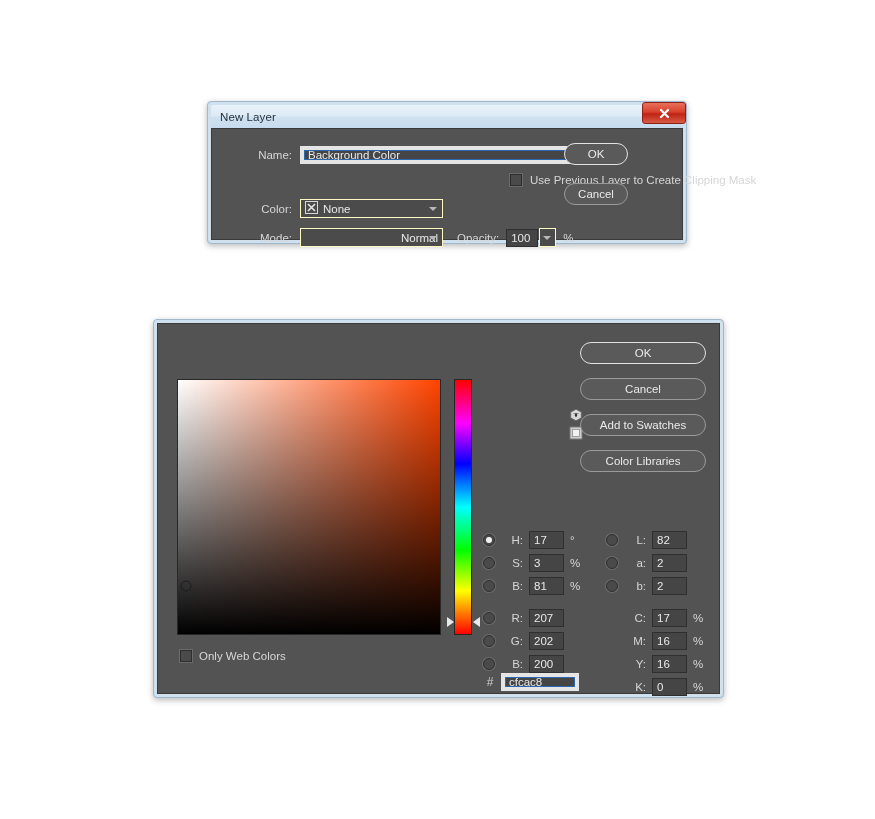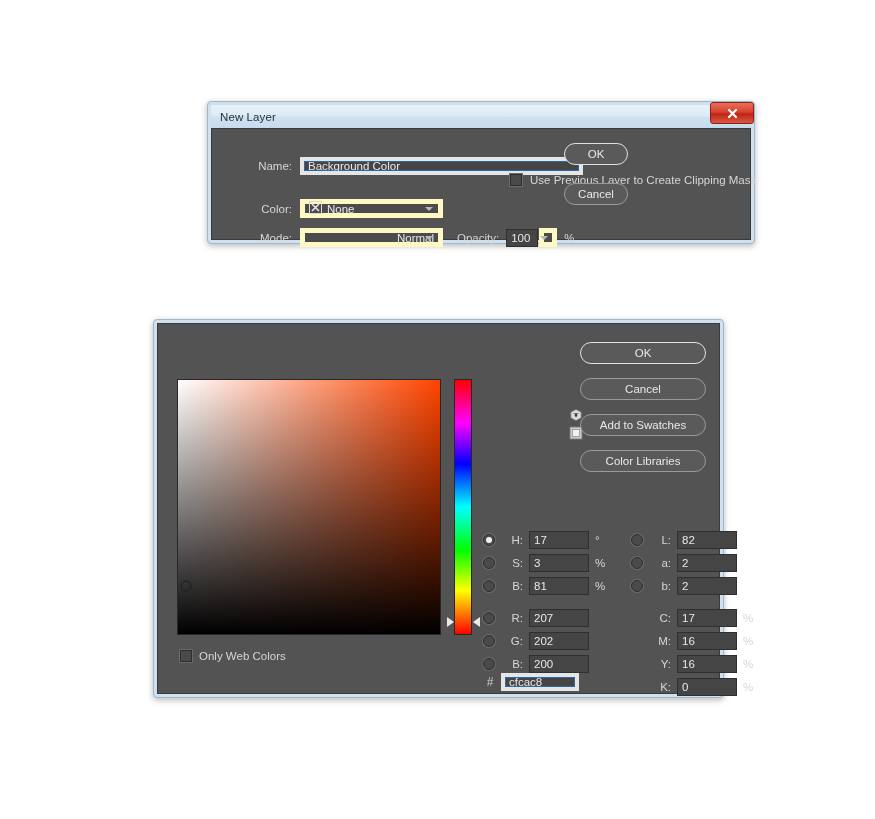--- a/index.html
+++ b/index.html
@@ -67,21 +67,21 @@
     line-height: 16px;
     display: flex;
     align-items: center;
   }
   .fld.focused {
     border: 4px solid #e5e5e5;
     box-shadow: 0 0 0 1px #2d67ae inset;
   }
   .sel {
     background: #4b4b4b;
-    border: 5px solid #fef9c3;
+    border: 1px solid #fef9c3;
     color: #e8e8e8;
     height: 19px;
     display: flex;
     align-items: center;
     padding: 0 4px;
     position: relative;
   }
   .chev {
     position: absolute; right: 5px; top: 50%;
     transform: translateY(-50%);
@@ -107,21 +107,21 @@
     background: #5a5a5a;
     color: #e9e9e9;
     font-size: 11.5px;
     display: flex; align-items: center; justify-content: center;
     cursor: pointer;
     height: 22px;
   }
   .pill.primary { border-color: #e2e2e2; }
 
   
-  #new-layer { left: 207px; top: 101px; width: 548px; }
+  #new-layer { left: 207px; top: 101px; width: 480px; }
   #new-layer .ps-body { height: 112px; padding: 0; }
   .nl-row { position: absolute; display: flex; align-items: center; }
 
   
   #color-picker { left: 153px; top: 319px; width: 571px; }
   #color-picker .ps-body { height: 371px; }
 
   .sb-field {
     position: absolute;
     left: 19px; top: 55px;
@@ -176,21 +176,21 @@
   .radio {
     width: 12px; height: 12px; border-radius: 50%;
     background: #4a4a4a; border: 1px solid #2d2d2d;
     box-shadow: 0 0 0 1px #6d6d6d;
     display: flex; align-items: center; justify-content: center;
     flex: none;
   }
   .radio .dot { width: 6px; height: 6px; border-radius: 50%; background: #f2f2f2; display: none; }
   .radio.on .dot { display: block; }
   .nlabel { width: 22px; text-align: right; margin-left: 6px; font-size: 11.5px; }
-  .nfield { width: 60px; margin-left: 6px; }
+  .nfield { width: 35px; margin-left: 6px; }
   .nunit  { margin-left: 6px; width: 14px; font-size: 11.5px; }
 
   .web-row { position: absolute; left: 22px; top: 326px; display: flex; align-items: center; gap: 7px; }
   .hex-row { position: absolute; left: 325px; top: 349px; display: flex; align-items: center; }
   .hash { width: 14px; text-align: center; color: #cfcfcf; font-size: 12px; }
 </style>
 </head>
 <body>
 
 <div class="canvas">
@@ -200,21 +200,21 @@
       <span class="ps-title">New Layer</span>
       <div class="ps-close">
         <svg width="11" height="11" viewBox="0 0 11 11" aria-hidden="true">
           <path d="M2 2 L9 9 M9 2 L2 9" stroke="#ffffff" stroke-width="2.2" stroke-linecap="round"></path>
         </svg>
       </div>
     </div>
 
     <div class="ps-body">
 
-      <div class="nl-row" style="left:32px; top:28px;align-items:center;">
+      <div class="nl-row" style="left:32px; top:17px;align-items:center;">
         <span class="lbl" style="width:48px; text-align:right;">Name:</span>
         <div class="fld focused" style="width:283px; margin-left:8px;">
           <span>Background Color</span>
         </div>
       </div>
 
       <div class="nl-row" style="left:298px; top:45px;">
         <span class="cbx"></span>
         <span class="lbl" style="margin-left:8px;">Use Previous Layer to Create Clipping Mask</span>
       </div>

